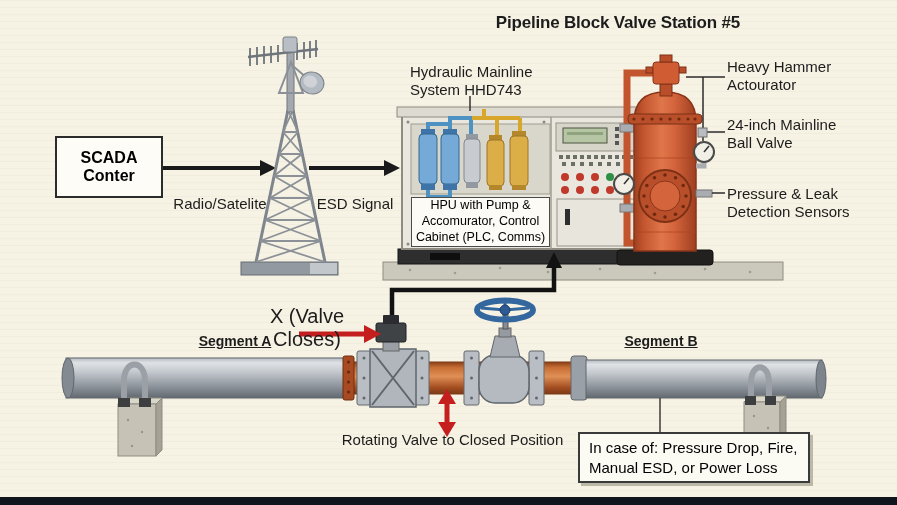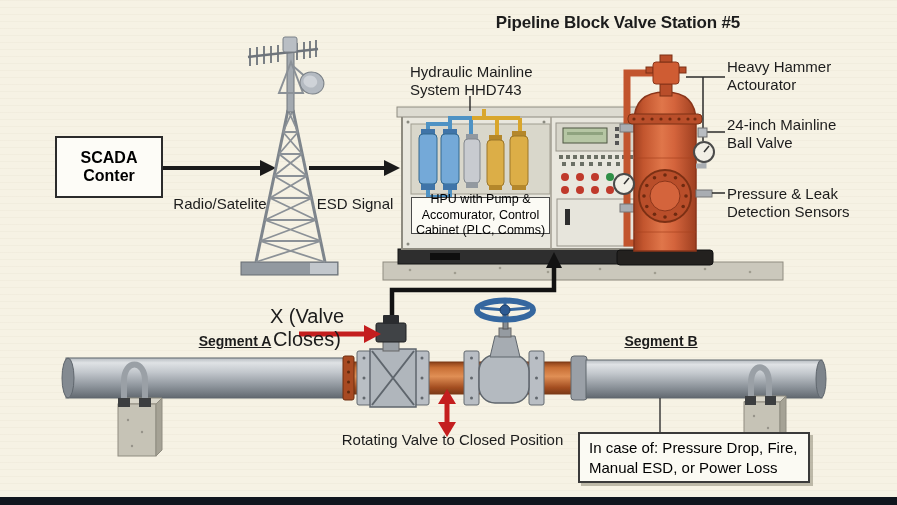--- a/index.html
+++ b/index.html
@@ -13,21 +13,21 @@
   svg.art { position:absolute; left:0; top:0; z-index:1; }
   .lbl { position:absolute; z-index:3; color:#1c1c1c; }
   .title { left:350px; top:12px; width:390px; text-align:right; font-weight:bold; font-size:17px; line-height:1.25; letter-spacing:-0.2px; }
   .scada { left:55px; top:136px; width:108px; height:62px; background:#fdfcf7; border:2.5px solid #2b2b2b;
            display:flex; flex-direction:column; align-items:center; justify-content:center;
            font-weight:bold; font-size:16px; line-height:1.15; z-index:3; position:absolute; }
   .siglbl { font-size:15px; text-align:center;margin-top:48px; }
   .radio { left:165px; top:147px; width:110px; }
   .esd { left:305px; top:147px; width:100px; }
   .hyd { left:410px; top:63px; font-size:15px; line-height:1.2; }
-  .hpu { left:411px; top:197px; width:139px; height:37px; background:#fcfbf5; border:1.5px solid #4a4a4a;
+  .hpu { left:411px; top:197px; width:139px; height:50px; background:#fcfbf5; border:1.5px solid #4a4a4a;
          display:flex; flex-direction:column; align-items:center; justify-content:center;
          font-size:12.5px; line-height:1.26; text-align:center; position:absolute; z-index:3; }
   .rlabel { left:727px; font-size:15px; line-height:1.22; }
   .rl1 { top:58px; } .rl2 { top:116px; } .rl3 { top:177px;margin-top:8px; }
   .valveanno { left:244px; top:305px; width:126px; text-align:center; font-size:20px; }
   .seg { font-weight:bold; font-size:14px; width:130px; text-align:center;text-decoration:underline; }
   .sega { left:170px; top:333px; } .segb { left:596px; top:333px; }
   .hammer { left:330px; top:431px; width:245px; text-align:center; font-size:15px; line-height:1.22; }
   .casebox { left:578px; top:432px; width:232px; background:#fbfaf3; border:2px solid #3a3a3a;
              padding:4px 4px 4px 9px; font-size:15px; line-height:1.3;

